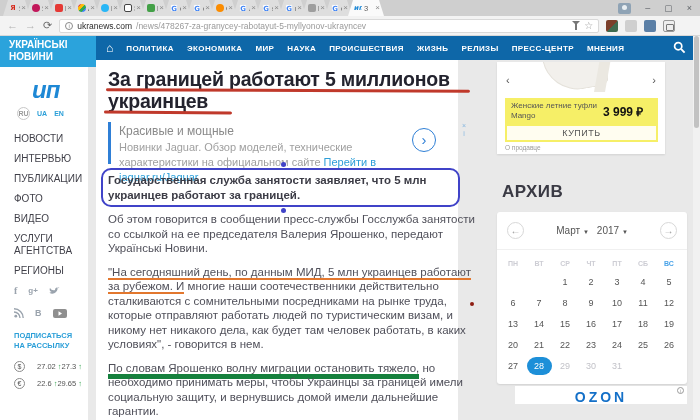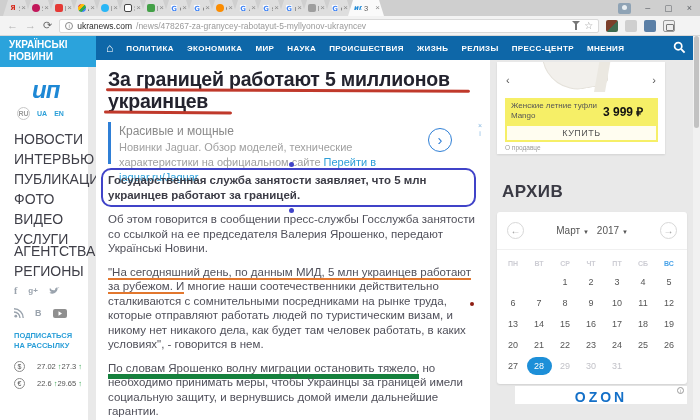--- a/index.html
+++ b/index.html
@@ -57,34 +57,34 @@
   .nav-item { color:#fff; font-size:8px; font-weight:bold; letter-spacing:.4px; white-space:nowrap; }
   .nav-search { position:absolute; right:14px; top:5px; }
   .brandbox { position:absolute; top:0; left:0; width:96px; height:31px; background:#2ba3dc; color:#fff; font-size:10px; font-weight:bold; line-height:1.2; padding:3px 0 0 9px; z-index:2; }
 
   .sidebar { position:absolute; top:31px; left:0; width:88px; bottom:0; background:#fff; padding-left:14px; }
   .side-logo { margin-top:9px; margin-left:18px; font:italic bold 24px "Liberation Sans", sans-serif; color:#1e88d5; letter-spacing:-1px; }
   .langs { margin-top:3px; margin-left:3px; display:flex; align-items:center; gap:7px; font-size:7px; font-weight:bold; }
   .lang-ru { width:13px; height:13px; border:1px solid #c7c7c7; border-radius:50%; color:#9a9a9a; text-align:center; line-height:12px; }
   .lang { color:#2b9fd8; }
   .side-menu { margin-top:13px; list-style:none; }
-  .side-menu li { font-size:14px; color:#3f3f48; margin-bottom:8px; line-height:12px; width:64px; }
+  .side-menu li { font-size:10px; color:#3f3f48; margin-bottom:8px; line-height:12px; width:64px; }
   .soc-row { margin-top:8px; display:flex; align-items:center; gap:11px; }
   .soc-row.second { margin-top:12px; }
   .soc-f { font:bold 10px "Liberation Serif", serif; color:#9aa3ad; }
   .soc-g { font:bold 8px "Liberation Sans", sans-serif; color:#9aa3ad; }
   .soc-v { font:bold 9px "Liberation Sans", sans-serif; color:#9aa3ad; }
   .subscribe { margin-top:13px; font-size:7.5px; font-weight:bold; color:#2b9fd8; line-height:1.3; }
   .rates { margin-top:10px; }
   .rate { display:flex; align-items:center; gap:12px; margin-bottom:6px; font-size:7.5px; color:#555; }
   .cur-circ { width:11px; height:11px; border:1px solid #8a8a8a; border-radius:50%; text-align:center; font-size:7px; line-height:10px; color:#555; flex:none; }
   .up { color:#2fa04a; }
 
   
-  .article { position:absolute; top:24px; left:96px; width:394px; bottom:0; background:#fff; padding:8px 16px 0 12px; }
+  .article { position:absolute; top:24px; left:96px; width:362px; bottom:0; background:#fff; padding:8px 0 0 12px; }
   .title { position:relative; font-size:19.5px; line-height:22px; font-weight:bold; color:#23232e; letter-spacing:-.2px; }
   .stroke { position:absolute; height:3px; background:#c0392b; border-radius:2px; }
   .s1 { left:-2px; top:21px; width:364px; transform:rotate(.25deg); }
   .s2 { left:-4px; top:43px; width:128px; transform:rotate(.4deg); }
   .adbox { position:relative; margin-top:10px; height:42px; border-left:3px solid #2f7fd6; padding:2px 0 0 8px; }
   .ad-title { font-size:12px; color:#8a8a8a; }
   .ad-body { font-size:11px; color:#a0a0a0; line-height:1.35; width:280px; margin-top:2px; }
   .ad-link { color:#9ec3e8; }
   .ad-arrow { position:absolute; right:22px; top:6px; width:24px; height:24px; border:1.5px solid #2f7fd6; border-radius:50%; color:#2f7fd6; font-size:15px; line-height:21px; text-align:center; }
   .adchoice { position:absolute; right:-8px; top:0; font-size:7px; color:#86b7e0; line-height:1.2; text-align:center; }

